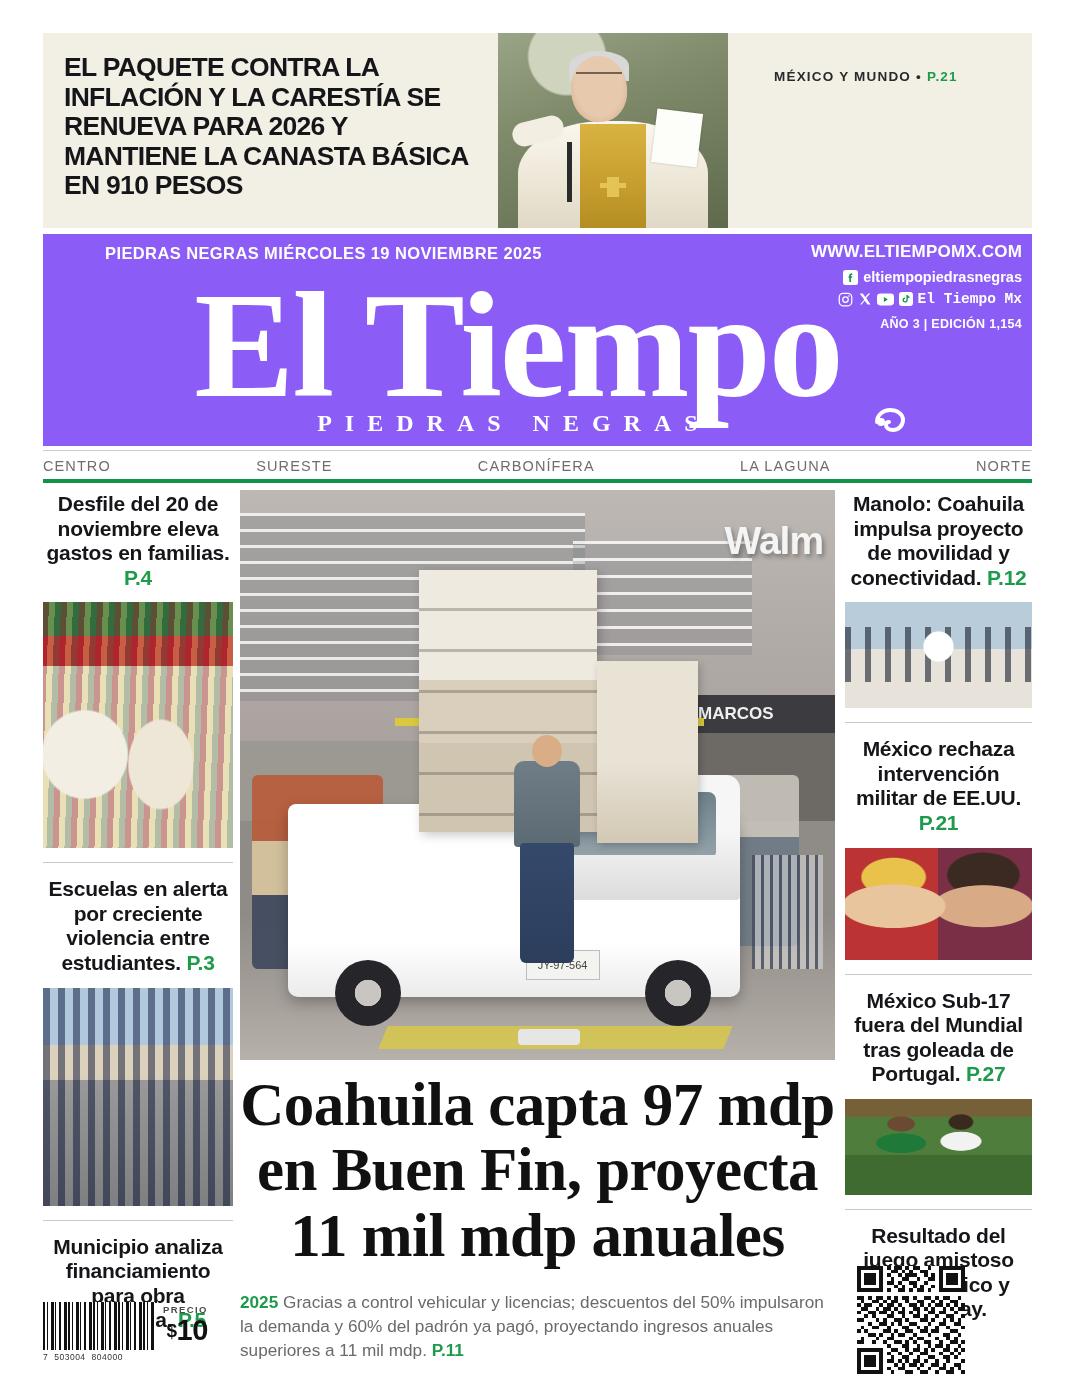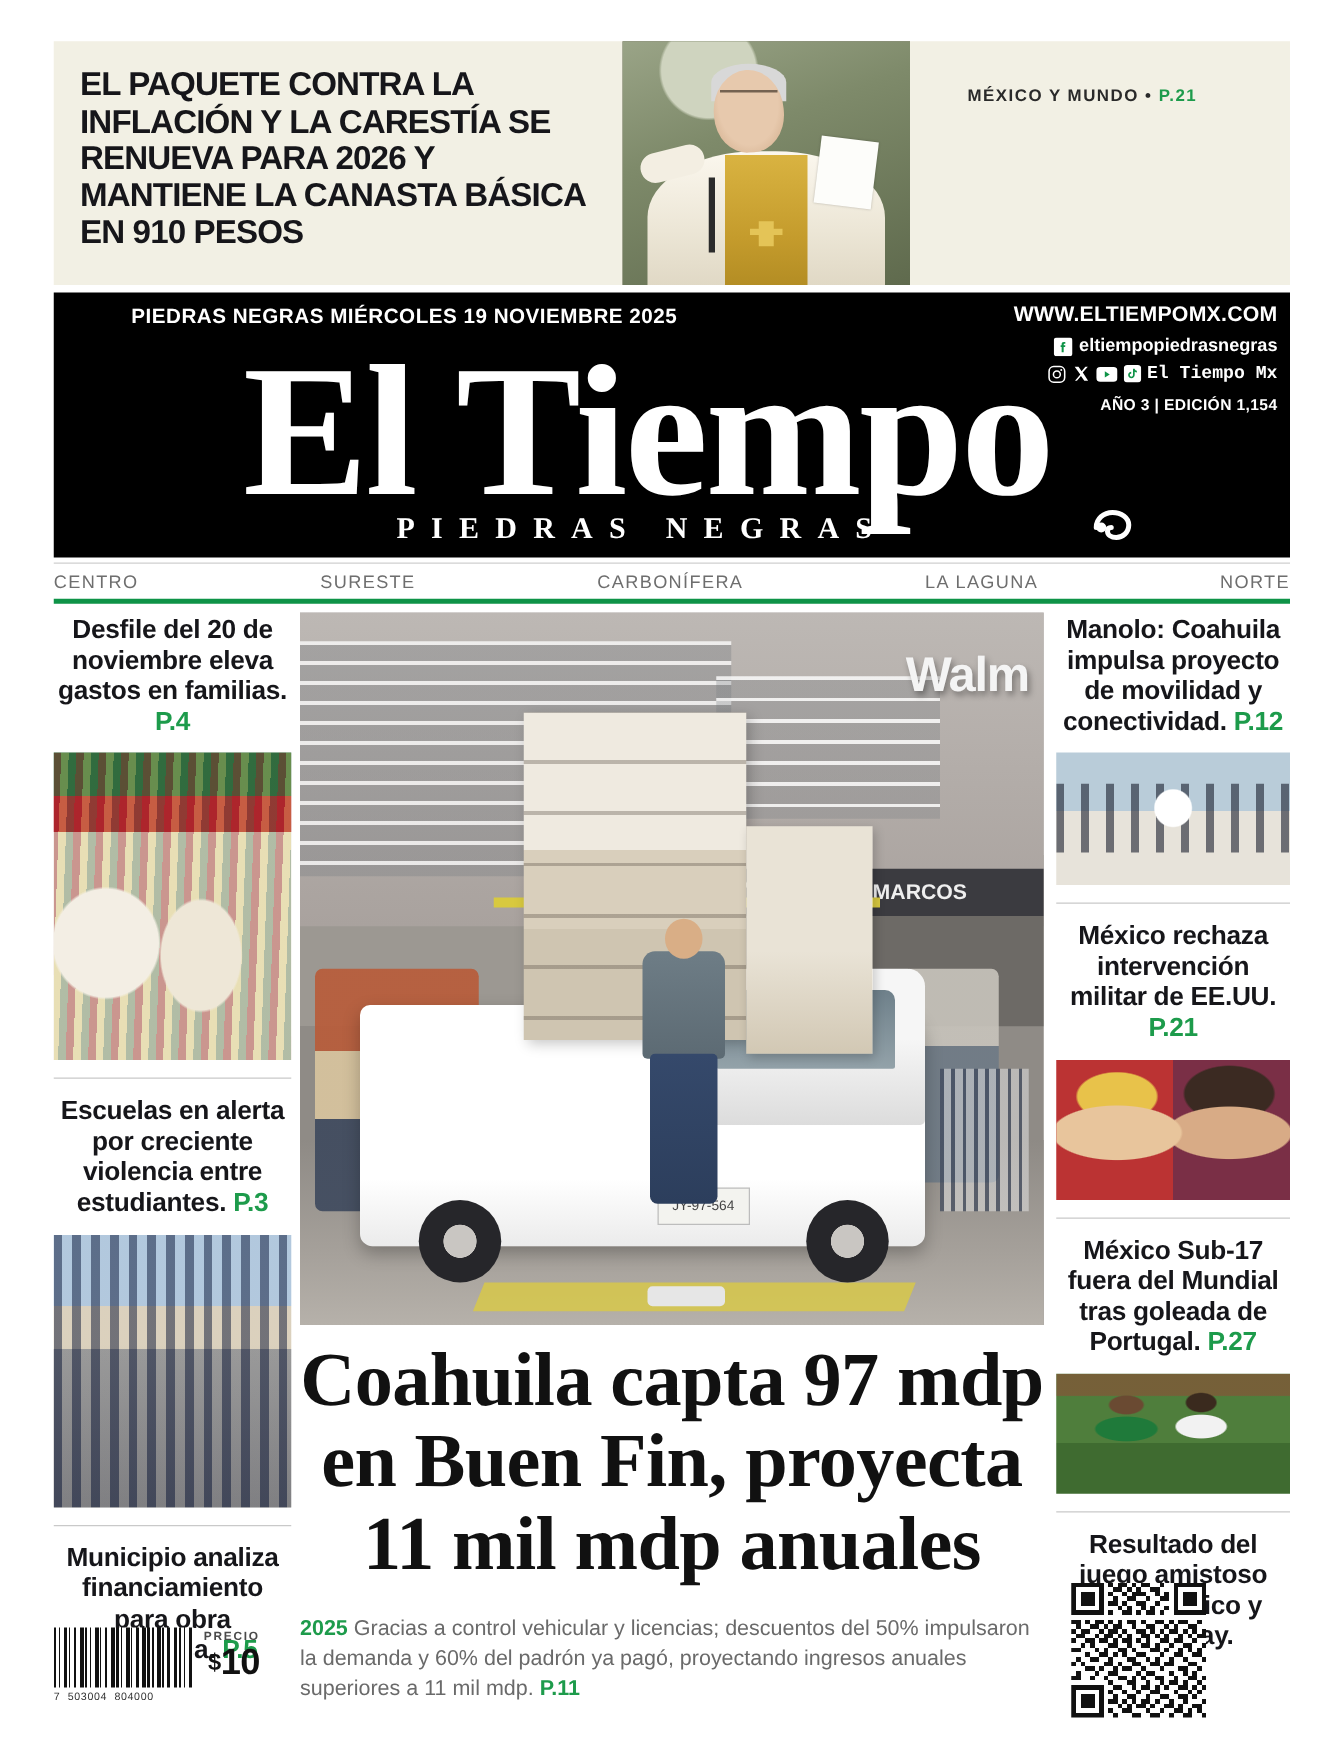--- a/index.html
+++ b/index.html
@@ -63,21 +63,21 @@
     width:26px; height:5px; background:#e4c457; }
   .pope-paper { position:absolute; right:12%; top:40%; width:46px; height:54px;
     background:#fdfdfa; transform: rotate(7deg); box-shadow:0 0 2px rgba(0,0,0,.25); }
   .pope-arm { position:absolute; left:6%; top:44%; width:52px; height:24px;
     background:#f3eee2; border-radius:12px; transform: rotate(-14deg); }
   .pope-mic { position:absolute; left:30%; top:56%; width:5px; height:60px; background:#2b2b2b; }
 
   
   .masthead {
     position: absolute; left: 43px; top: 234px; width: 989px; height: 212px;
-    background: #000000; color: #fff; overflow: hidden;
+    background: #8b5cf6; color: #fff; overflow: hidden;
   }
   .mh-dateline {
     position: absolute; left: 62px; top: 10px;
     font-size: 16.5px; font-weight: 700; letter-spacing: .4px; text-transform: uppercase;
   }
   .mh-right { position: absolute; right: 10px; top: 8px; text-align: right; }
   .mh-web { font-size: 17px; font-weight: 700; letter-spacing: .2px; }
   .mh-social { margin-top: 7px; font-size: 14.5px; font-weight: 700;
      display:flex; align-items:center; justify-content:flex-end; gap:5px; }
   .mh-social2 { margin-top: 6px; font-family: Liberation Mono, monospace; }

